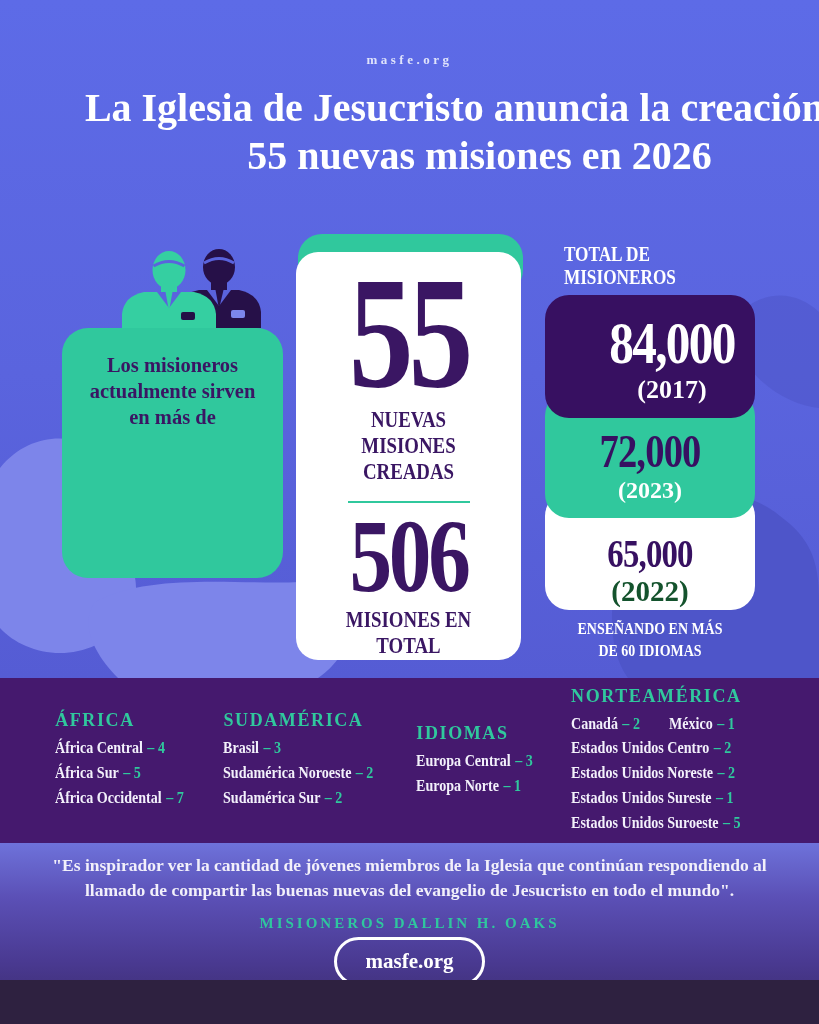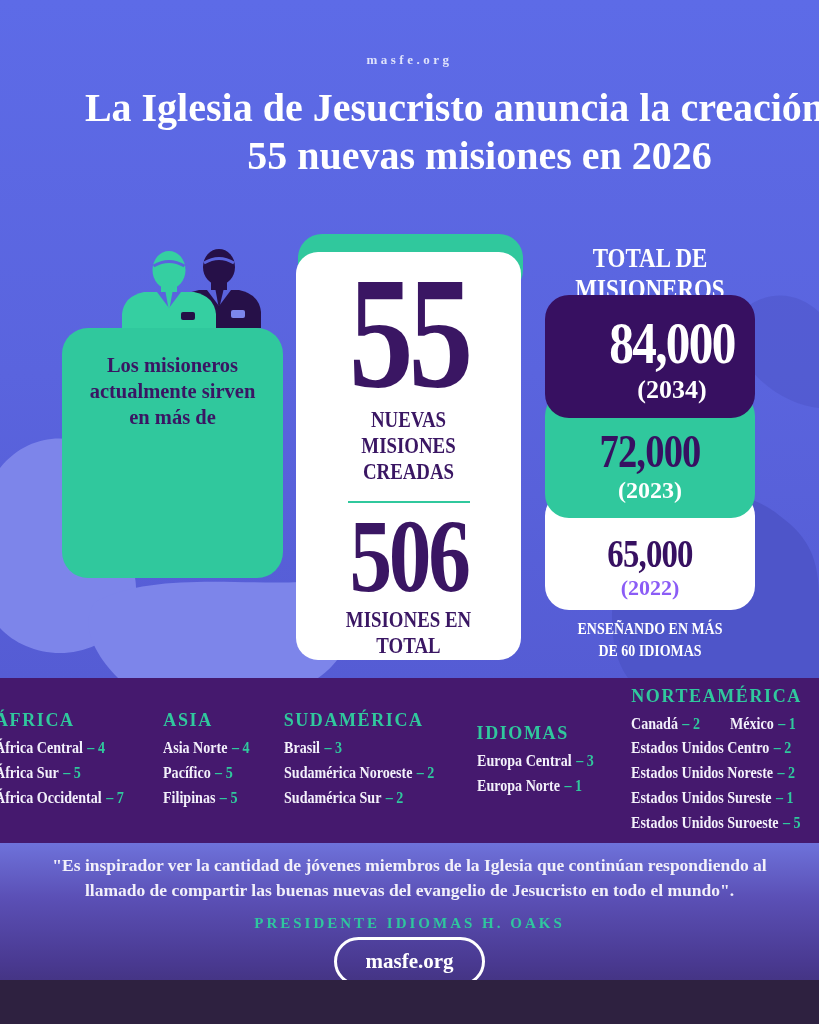--- a/index.html
+++ b/index.html
@@ -31,33 +31,33 @@
   .missions-tab{position:absolute;left:298px;top:234px;width:225px;height:60px;
                 background:#30c89d;border-radius:24px;}
   .missions-card{position:absolute;left:296px;top:252px;width:225px;height:408px;
                  background:#ffffff;border-radius:22px;text-align:center;color:#3a1663;}
   .num-xxl{margin-top:8px;font-size:158px;line-height:.92;font-weight:800;letter-spacing:-6px;}
   .missions-label{font-size:23px;line-height:1.12;font-weight:800;margin-top:2px;}
   .missions-divider{width:122px;height:2px;background:#30c89d;margin:16px auto 4px;}
   .num-xl{margin-top:4px;font-size:104px;line-height:.95;font-weight:800;letter-spacing:-4px;}
   .missions-label2{font-size:23px;line-height:1.1;font-weight:800;margin-top:2px;}
   
-  .totals-title{position:absolute;left:545px;top:243px;width:210px;text-align:center;
-                font-size:28px;line-height:1.1;font-weight:800;color:#ffffff;}
+  .totals-title{position:absolute;left:545px;top:243px;width:210px;text-align:left;
+                font-size:21px;line-height:1.1;font-weight:800;color:#ffffff;}
   .totals-stack{position:absolute;left:545px;top:295px;width:210px;}
   .totals-card{position:relative;border-radius:24px;text-align:center;}
   .tc-1{height:123px;background:#371061;z-index:3;padding-left:44px;}
   .tc-2{height:126px;background:#30c89d;margin-top:-26px;z-index:2;padding-top:26px;box-sizing:content-box;height:100px;}
   .tc-3{height:92px;background:#ffffff;margin-top:-26px;z-index:1;padding-top:26px;}
   .tc-value-1{padding-top:18px;font-size:60px;line-height:1;font-weight:800;letter-spacing:-2px;color:#ffffff;}
   .tc-year-1{font-size:26px;font-weight:700;color:#ffffff;margin-top:2px;}
   .tc-value-2{padding-top:10px;font-size:47px;line-height:1;font-weight:800;letter-spacing:-1px;color:#371061;}
   .tc-year-2{font-size:24px;font-weight:700;color:#ffffff;margin-top:2px;text-align:center;}
   .tc-value-3{padding-top:16px;font-size:40px;line-height:1;font-weight:800;letter-spacing:-1px;color:#371061;}
-  .tc-year-3{font-size:22px;font-weight:700;color:#8b5cf6;margin-top:1px;}
+  .tc-year-3{font-size:29px;font-weight:700;color:#14532d;margin-top:1px;}
   .languages-note{position:absolute;left:560px;top:618px;width:180px;text-align:center;
                   font-size:17px;line-height:1.3;font-weight:600;color:#ffffff;}
   .languages-note b{font-weight:800;}
   
   .regions-band{position:absolute;left:0;top:678px;width:819px;height:165px;background:#45196e;
                 display:flex;justify-content:center;align-items:center;gap:22px;box-sizing:border-box;padding:0 30px;}
   .region-name{font-size:18px;font-weight:800;letter-spacing:1.6px;color:#30c89d;margin-bottom:5px;}
   .region-item{font-size:16px;line-height:1.55;font-weight:600;color:#f3f1fb;white-space:nowrap;}
   .ri-num{color:#30c89d;font-weight:800;margin-left:5px;}
   .region-row{display:flex;gap:20px;}
@@ -126,21 +126,21 @@
         <span class="cond">MISIONES EN TOTAL</span>
       </div>
     </div>
 
     <div class="totals-title">
       <span class="cond">TOTAL DE MISIONEROS</span>
     </div>
     <div class="totals-stack">
       <div class="totals-card tc-1">
         <div class="tc-value-1 cond">84,000</div>
-        <div class="tc-year-1">(2034)</div>
+        <div class="tc-year-1">(2017)</div>
       </div>
       <div class="totals-card tc-2">
         <div class="tc-value-2 cond">72,000</div>
         <div class="tc-year-2">(2023)</div>
       </div>
       <div class="totals-card tc-3">
         <div class="tc-value-3 cond">65,000</div>
         <div class="tc-year-3">(2022)</div>
       </div>
     </div>
@@ -151,26 +151,20 @@
 
   <div class="regions-band">
 
     <div class="region">
       <div class="region-name">ÁFRICA</div>
       <div class="region-item cond-l"><span>África Central</span><span class="ri-num">– 4</span></div>
       <div class="region-item cond-l"><span>África Sur</span><span class="ri-num">– 5</span></div>
       <div class="region-item cond-l"><span>África Occidental</span><span class="ri-num">– 7</span></div>
     </div>
 
-    <div class="region">
-      <div class="region-name">ASIA</div>
-      <div class="region-item cond-l"><span>Asia Norte</span><span class="ri-num">– 4</span></div>
-      <div class="region-item cond-l"><span>Pacífico</span><span class="ri-num">– 5</span></div>
-      <div class="region-item cond-l"><span>Filipinas</span><span class="ri-num">– 5</span></div>
-    </div>
 
     <div class="region">
       <div class="region-name">SUDAMÉRICA</div>
       <div class="region-item cond-l"><span>Brasil</span><span class="ri-num">– 3</span></div>
       <div class="region-item cond-l"><span>Sudamérica Noroeste</span><span class="ri-num">– 2</span></div>
       <div class="region-item cond-l"><span>Sudamérica Sur</span><span class="ri-num">– 2</span></div>
     </div>
 
     <div class="region">
       <div class="region-name">IDIOMAS</div>
@@ -187,19 +181,19 @@
       <div class="region-item cond-l"><span>Estados Unidos Centro</span><span class="ri-num">– 2</span></div>
       <div class="region-item cond-l"><span>Estados Unidos Noreste</span><span class="ri-num">– 2</span></div>
       <div class="region-item cond-l"><span>Estados Unidos Sureste</span><span class="ri-num">– 1</span></div>
       <div class="region-item cond-l"><span>Estados Unidos Suroeste</span><span class="ri-num">– 5</span></div>
     </div>
 
   </div>
 
   <div class="bottom-section">
     <div class="quote-text">"Es inspirador ver la cantidad de jóvenes miembros de la Iglesia que continúan respondiendo al llamado de compartir las buenas nuevas del evangelio de Jesucristo en todo el mundo".</div>
-    <div class="quote-author">PRESIDENTE IDIOMAS H. OAKS</div>
+    <div class="quote-author">MISIONEROS DALLIN H. OAKS</div>
     <div class="site-button-wrap">
       <span class="site-button">masfe.org</span>
     </div>
   </div>
 
 </div>
 
 </body></html>

